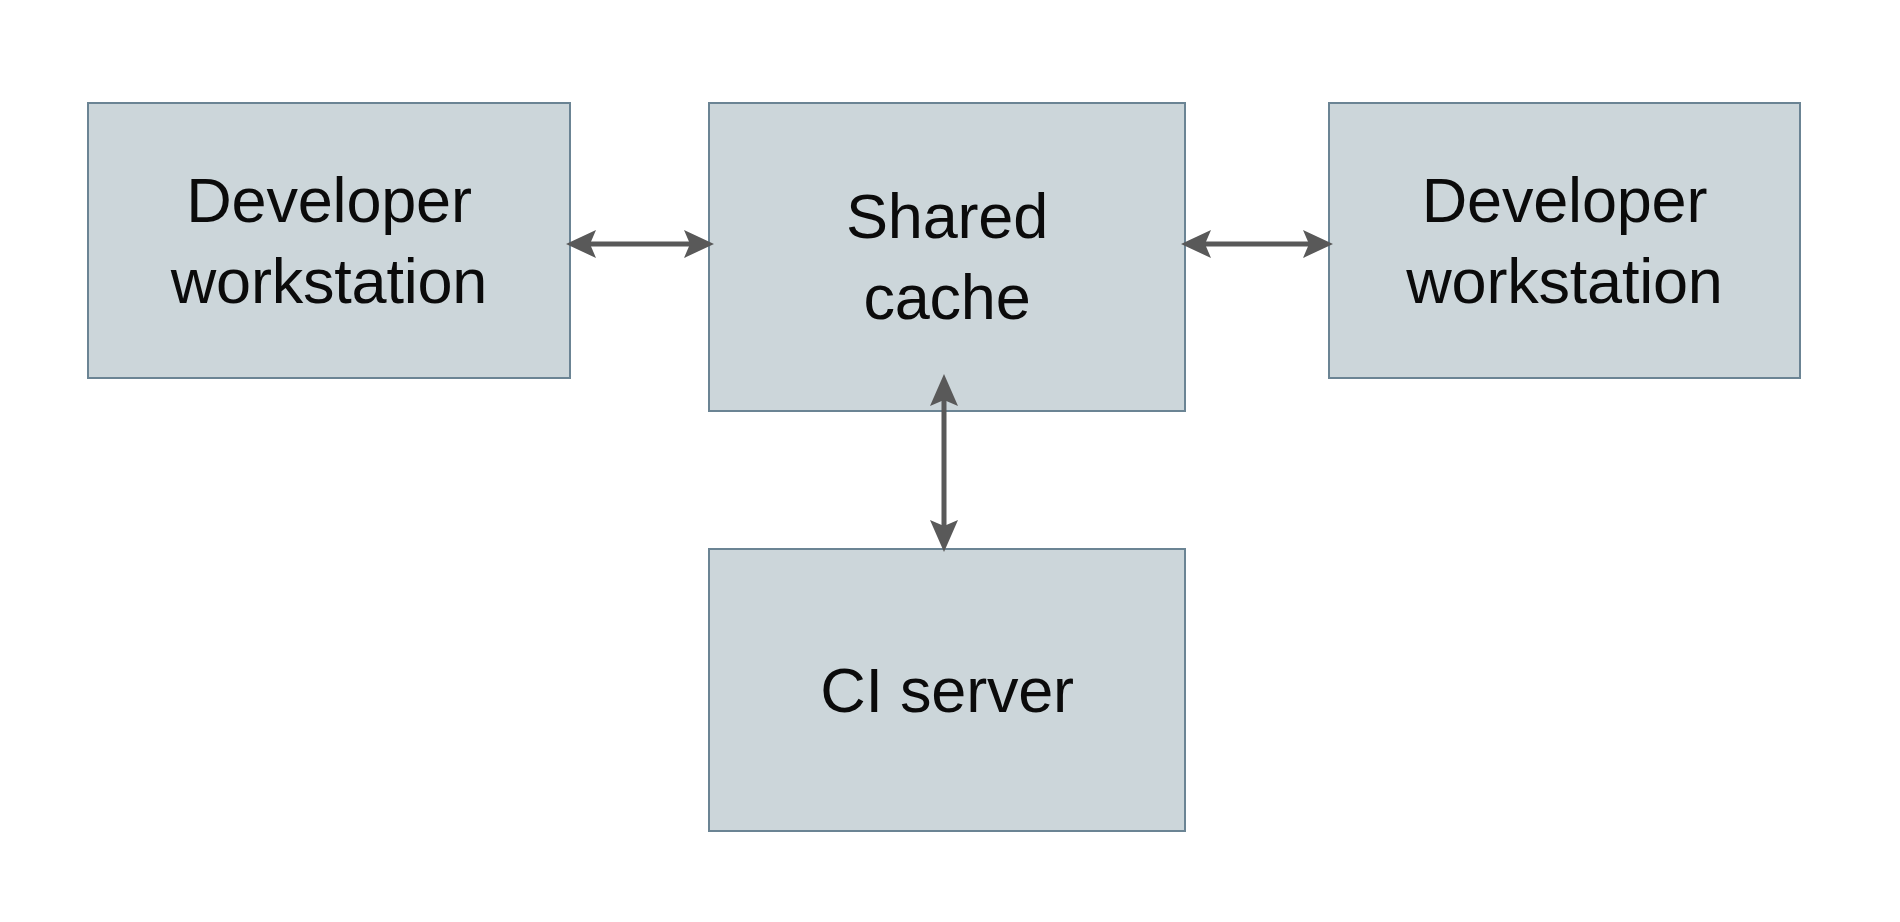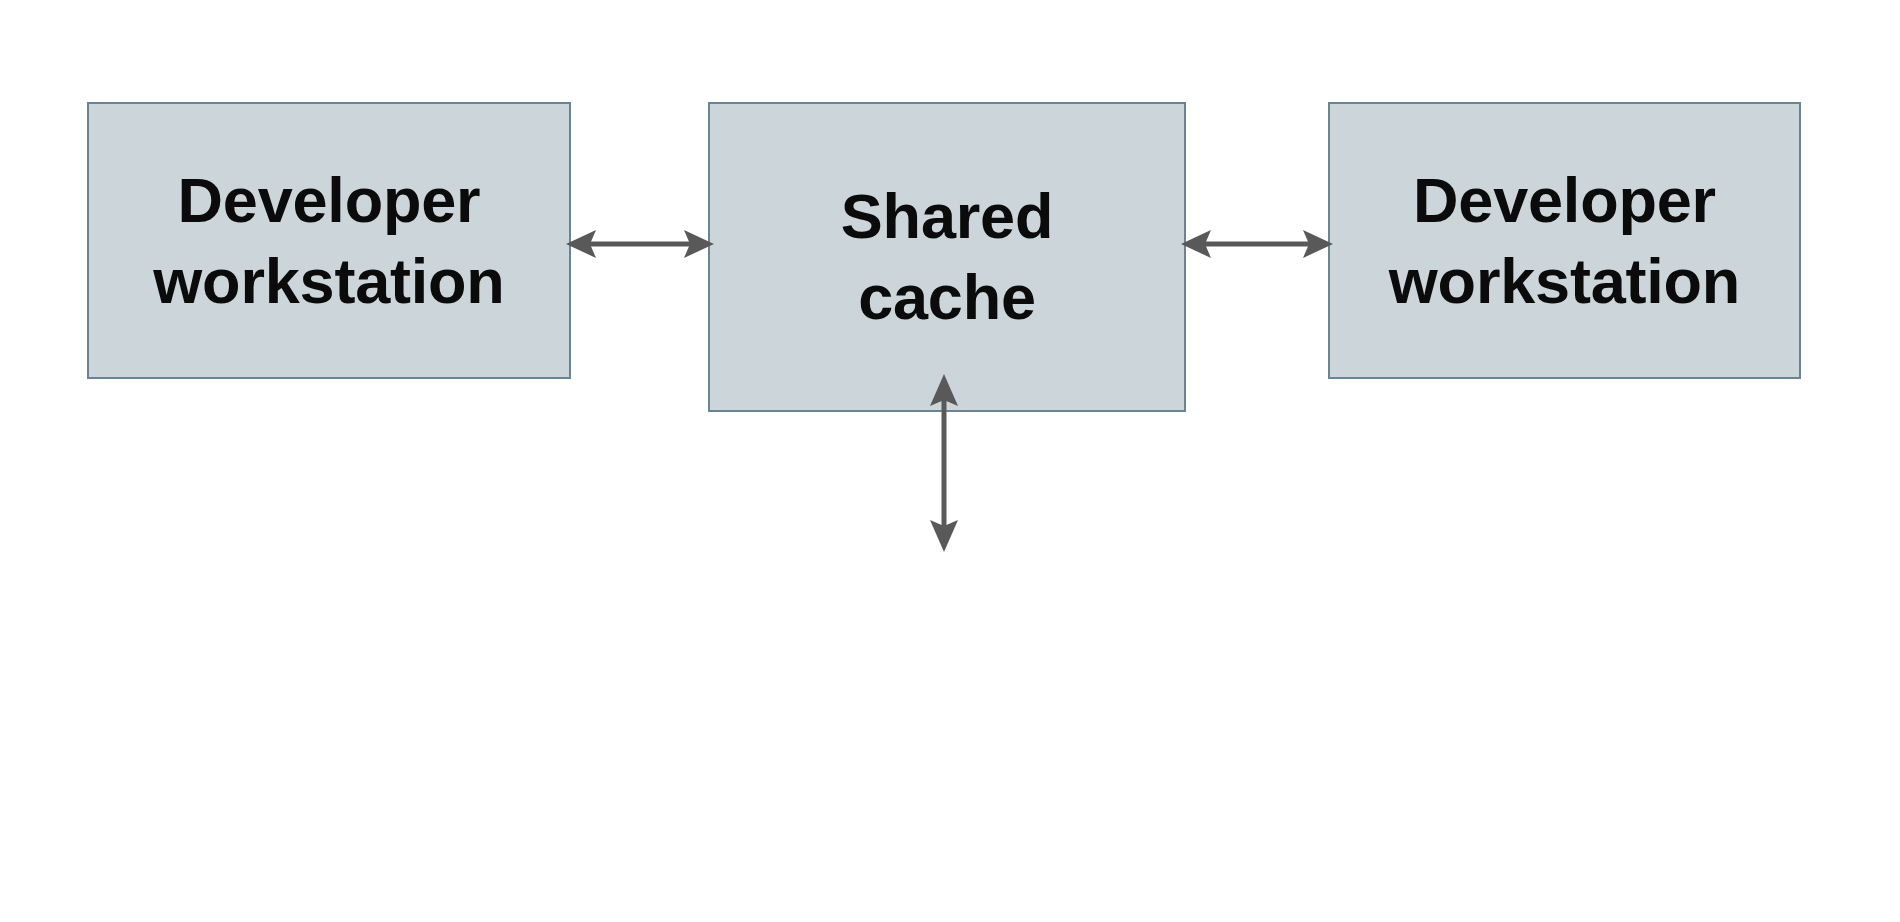--- a/index.html
+++ b/index.html
@@ -26,21 +26,21 @@
     border: 2px solid #6b8494;
     display: flex;
     align-items: center;
     justify-content: center;
     text-align: center;
   }
   .node-label {
     font-size: 63px;
     line-height: 1.28;
     color: #0b0b0b;
-    font-weight: 700;
+    font-weight: 400;
     letter-spacing: -0.2px;
     white-space: pre-line;
     padding: 0 8px;
   }
   
   #node-dev-left   { left: 87px;   top: 102px; width: 484px; height: 277px; }
   #node-cache      { left: 708px;  top: 102px; width: 478px; height: 310px; }
   #node-dev-right  { left: 1328px; top: 102px; width: 473px; height: 277px; }
   #node-ci         { left: 708px;  top: 548px; width: 478px; height: 284px; }
 
@@ -67,20 +67,23 @@
   <div class="node" id="node-cache">
     <span class="node-label">Shared
 cache</span>
   </div>
 
   <div class="node" id="node-dev-right">
     <span class="node-label">Developer
 workstation</span>
   </div>
 
+  <div class="node" id="node-ci">
+    <span class="node-label">CI server</span>
+  </div>
 
   <div class="edge" id="edge-left-cache">
     <svg width="148" height="52" viewBox="0 0 148 52">
       <line x1="12" y1="26" x2="136" y2="26" stroke="#595959" stroke-width="5"></line>
       <polygon points="0,26 30,12 24,26 30,40" fill="#595959"></polygon>
       <polygon points="148,26 118,12 124,26 118,40" fill="#595959"></polygon>
     </svg>
   </div>
 
   <div class="edge" id="edge-cache-right">

